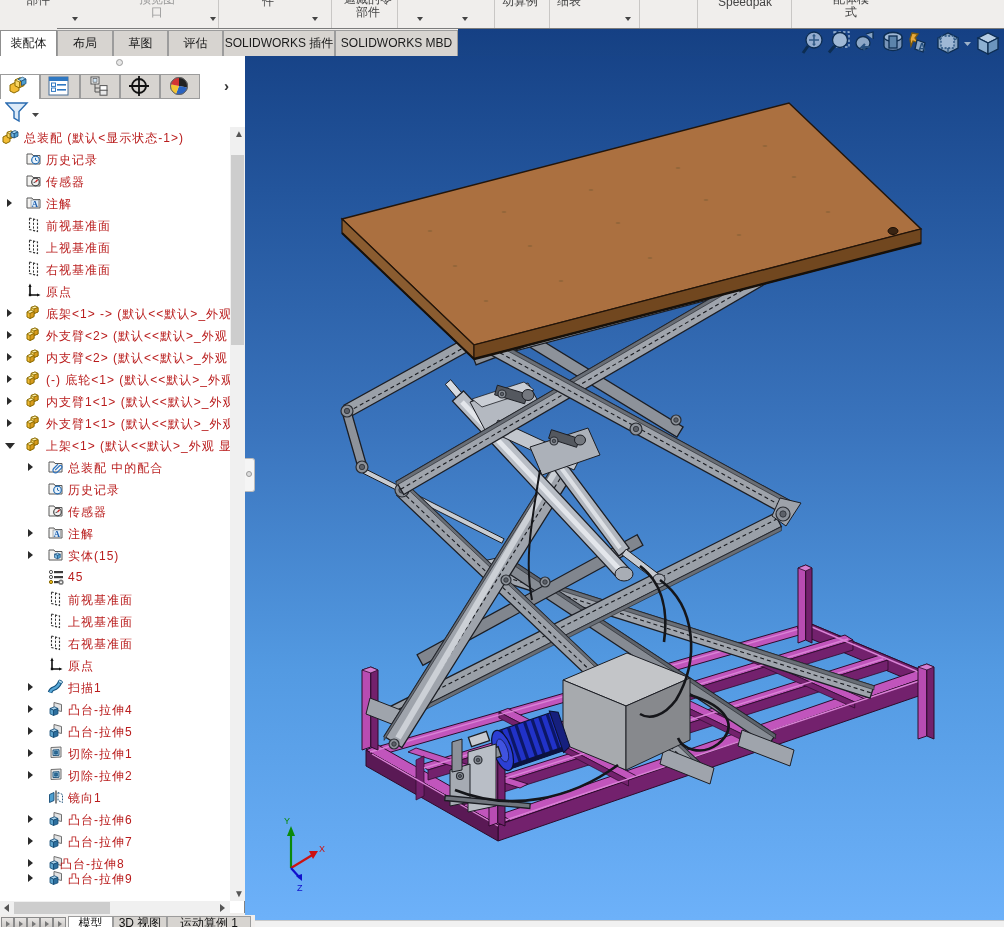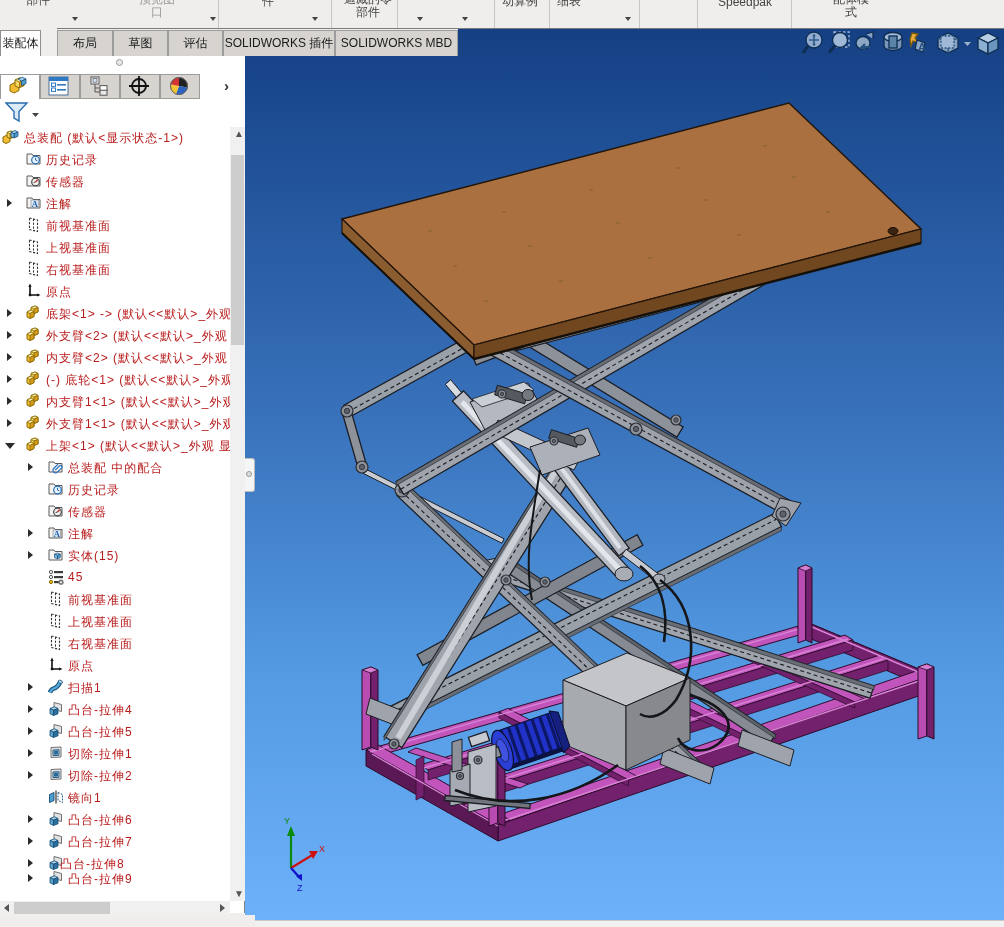--- a/index.html
+++ b/index.html
@@ -391,21 +391,21 @@
     <i class="sep" style="left:397px"></i>
       <i class="sep" style="left:494px"></i>
     <i class="sep" style="left:549px"></i>
       <i class="sep" style="left:639px"></i>
     <i class="sep" style="left:697px"></i>
       <i class="sep" style="left:791px"></i>
     <i class="bline"></i>
   </div>
 
   <div class="ab" id="ctabs">
-    <span class="ctab on" style="left:0;width:41px">装配体</span>
+    <span class="ctab on" style="left:0;width:57px">装配体</span>
     <span class="ctab" style="left:57px;width:56px">布局</span>
     <span class="ctab" style="left:113px;width:55px">草图</span>
     <span class="ctab" style="left:168px;width:55px">评估</span>
     <span class="ctab" style="left:223px;width:112px">SOLIDWORKS 插件</span>
     <span class="ctab" style="left:335px;width:123px">SOLIDWORKS MBD</span>
   </div>
 
   <div class="ab" id="panel"></div>
   <div class="ab" id="psplit">
       <span class="dot"></span>
@@ -709,13 +709,23 @@
     <span class="th"></span>
   </div>
   <div class="ab" id="hsb">
     <i class="ab" style="left:4px;top:3px;border-top:4px solid transparent;border-bottom:4px solid transparent;border-right:5px solid #555"></i>
     <i class="ab" style="left:220px;top:3px;border-top:4px solid transparent;border-bottom:4px solid transparent;border-left:5px solid #555"></i>
     <span class="th"></span>
   </div>
 
   <div class="ab" id="botright"></div>
   <div class="ab" id="bbar"></div>
+  <div class="ab" id="btabs">
+    <span class="navbtn" style="left:1px"></span>
+      <span class="navbtn" style="left:14px"></span>
+    <span class="navbtn" style="left:27px"></span>
+      <span class="navbtn" style="left:40px"></span>
+    <span class="navbtn" style="left:53px"></span>
+    <span class="btab on" style="left:68px;width:45px">模型</span>
+    <span class="btab" style="left:113px;width:54px">3D 视图</span>
+    <span class="btab" style="left:167px;width:84px">运动算例 1</span>
+  </div>
 </div>
 
 </body></html>

